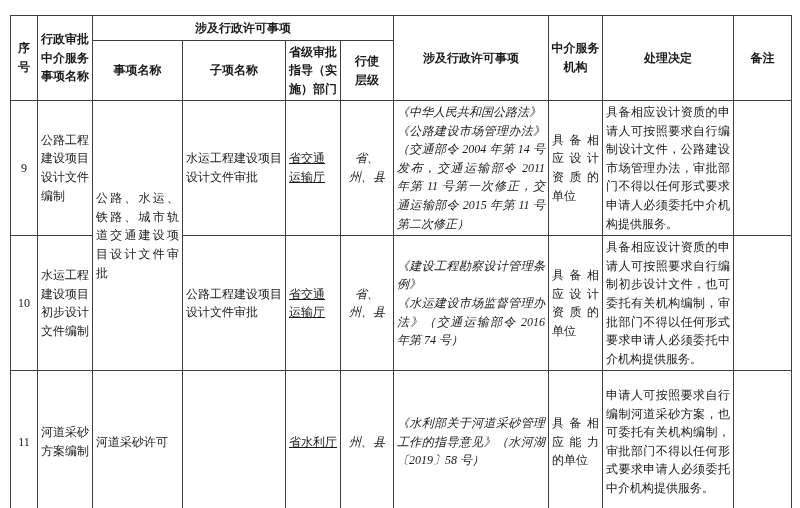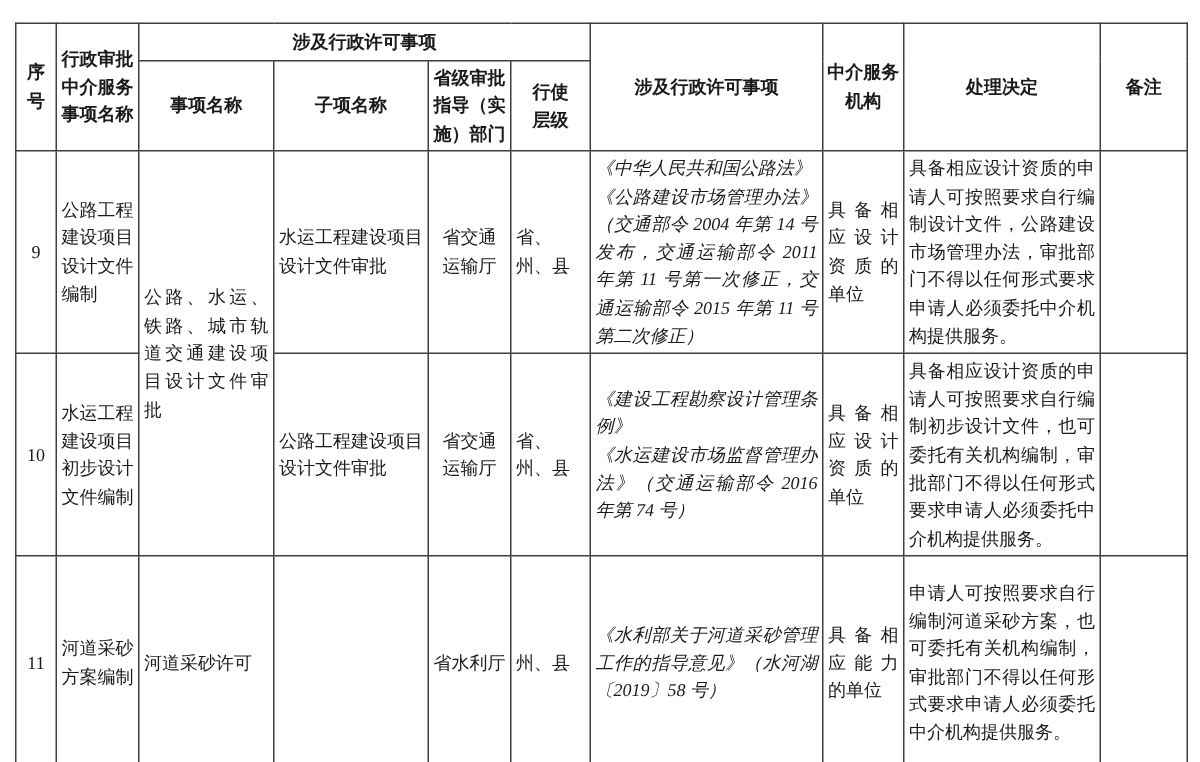--- a/index.html
+++ b/index.html
@@ -40,22 +40,22 @@
     padding: 1px 2px;
     font-family: "Liberation Sans", sans-serif;
   }
   table.doc td {
     font-family: "Liberation Serif", serif;
   }
   .col-no     { text-align: center; }
   .col-svc    { text-align: justify; margin-left: 40px; }
   .col-main   { text-align: justify; padding: 2px; margin-left: 45px; }
   .col-sub    { text-align: justify; }
-  .col-dept   { text-align: center; text-wrap: balance; }
-  .col-level  { text-align: left; padding: 1px; }
+  .col-dept   { text-wrap: balance; text-decoration: underline; }
+  .col-level  { text-align: center; padding: 1px; font-style: italic; }
   .col-basis  { text-align: justify; white-space: pre-line; padding: 2px 4px; font-style: italic; }
   .col-agency { text-align: justify; padding: 2px; }
   .col-dec    { text-align: justify; padding: 2px 4px; }
   .col-remark { text-align: center; }
   tr.hdr-a  { height: 25px; }
   tr.hdr-b  { height: 60px; }
   tr.row-9  { height: 128px; }
   tr.row-10 { height: 127px; }
   tr.row-11 { height: 142px; }
 </style>

